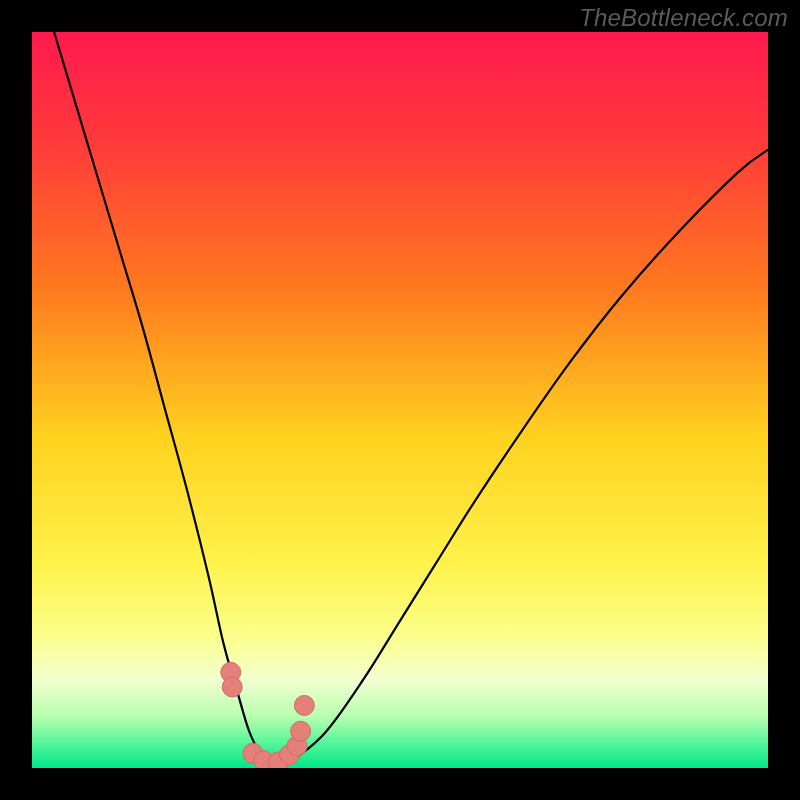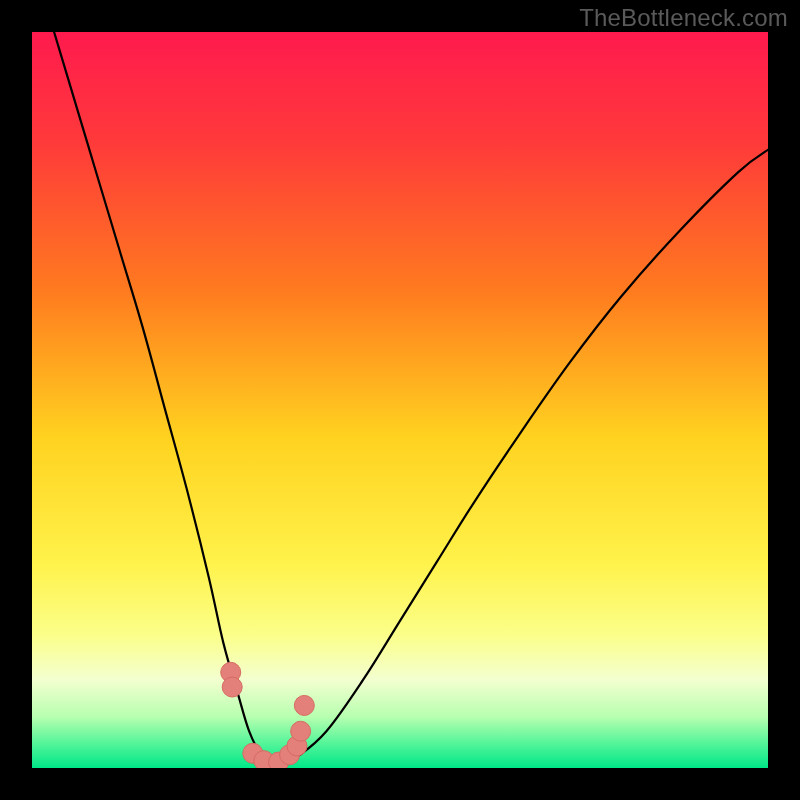--- a/index.html
+++ b/index.html
@@ -13,20 +13,21 @@
   .watermark {
     position: absolute;
     top: 4px;
     right: 12px;
     font-family: Arial, Helvetica, sans-serif;
     font-size: 24px;
     font-weight: 500;
     color: #5a5a5a;
     z-index: 10;
     letter-spacing: 0.2px;
+    font-style: italic;
   }
   .plot {
     position: absolute;
     left: 32px;
     top: 32px;
     width: 736px;
     height: 736px;
   }
   .plot svg { display: block; width: 100%; height: 100%; }
 </style>

